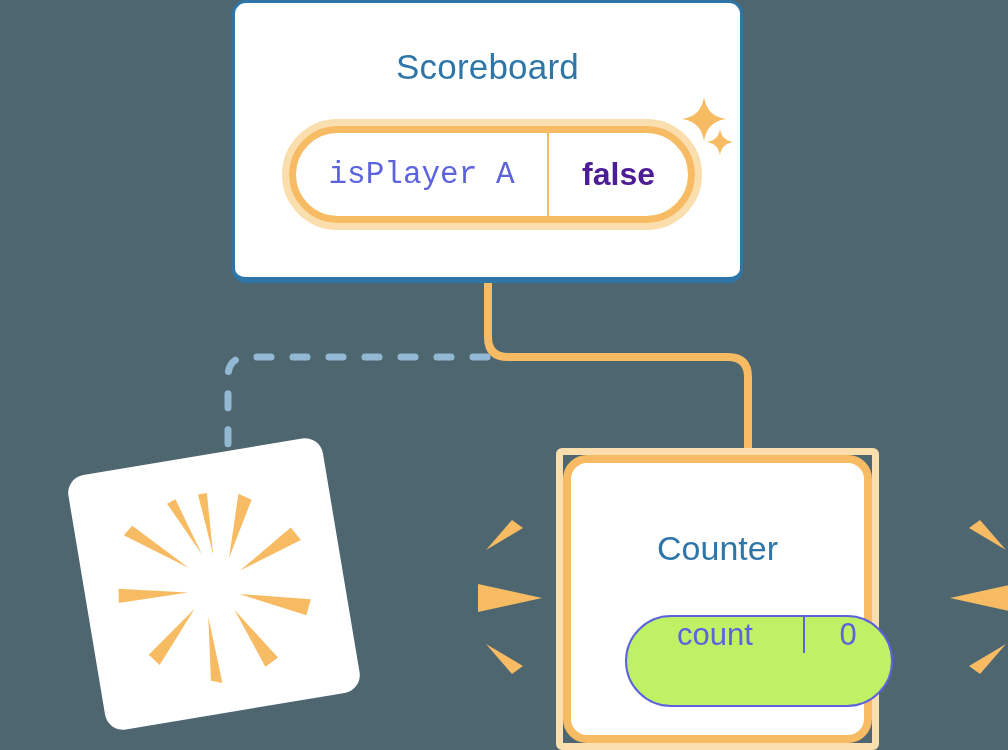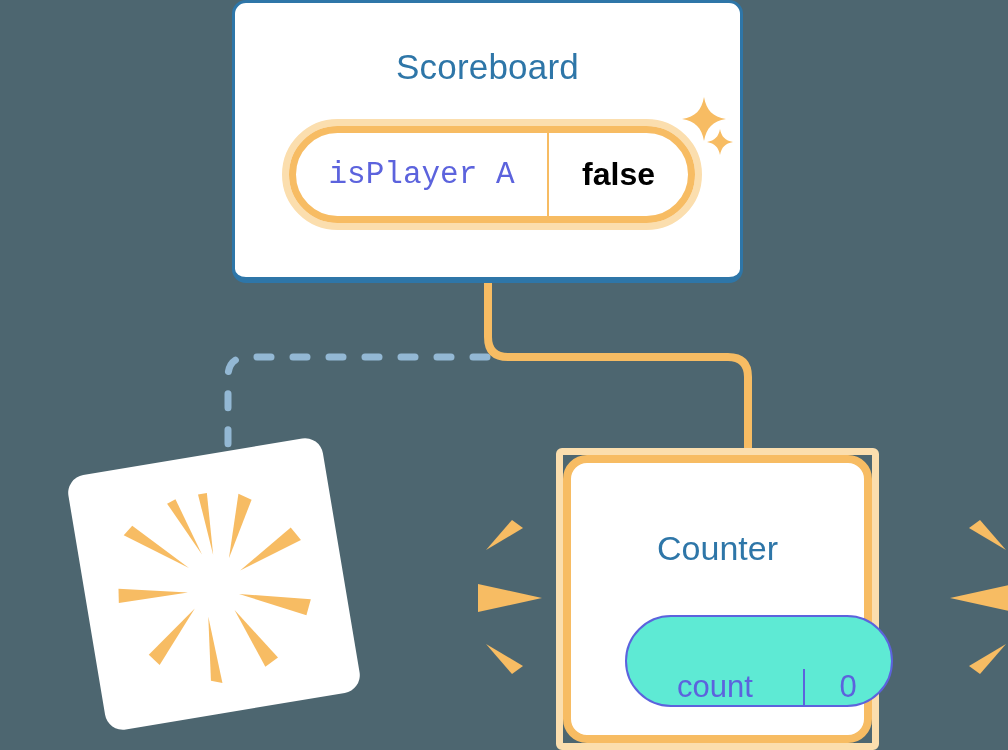--- a/index.html
+++ b/index.html
@@ -92,21 +92,21 @@
     border-right: 2px solid #f7bc63;
     color: #5c63dd;
     font-size: 31px;
     font-family: Liberation Mono, monospace;
   }
   .sb-pill-val {
     flex: 1 1 auto;
     display: flex;
     align-items: center;
     justify-content: center;
-    color: #000000;
+    color: #4c1d95;
     font-size: 32px;
     font-weight: bold;
   }
 
   
   .sparkle {
     position: absolute;
     z-index: 4;
   }
 
@@ -141,23 +141,23 @@
   }
   .ct-pill {
     position: absolute;
     left: 54px;
     top: 152px;
     width: 268px;
     height: 92px;
     box-sizing: border-box;
     border: 2px solid #5c63dd;
     border-radius: 46px;
-    background: #5eead4;
-    display: flex;
-    align-items: flex-end;
+    background: #bef264;
+    display: flex;
+    align-items: flex-start;
   }
   .ct-pill-key {
     flex: 0 0 176px;
     display: flex;
     align-items: center;
     justify-content: center;
     border-right: 2px solid #5c63dd;
     color: #5c63dd;
     font-size: 31px;
   }

